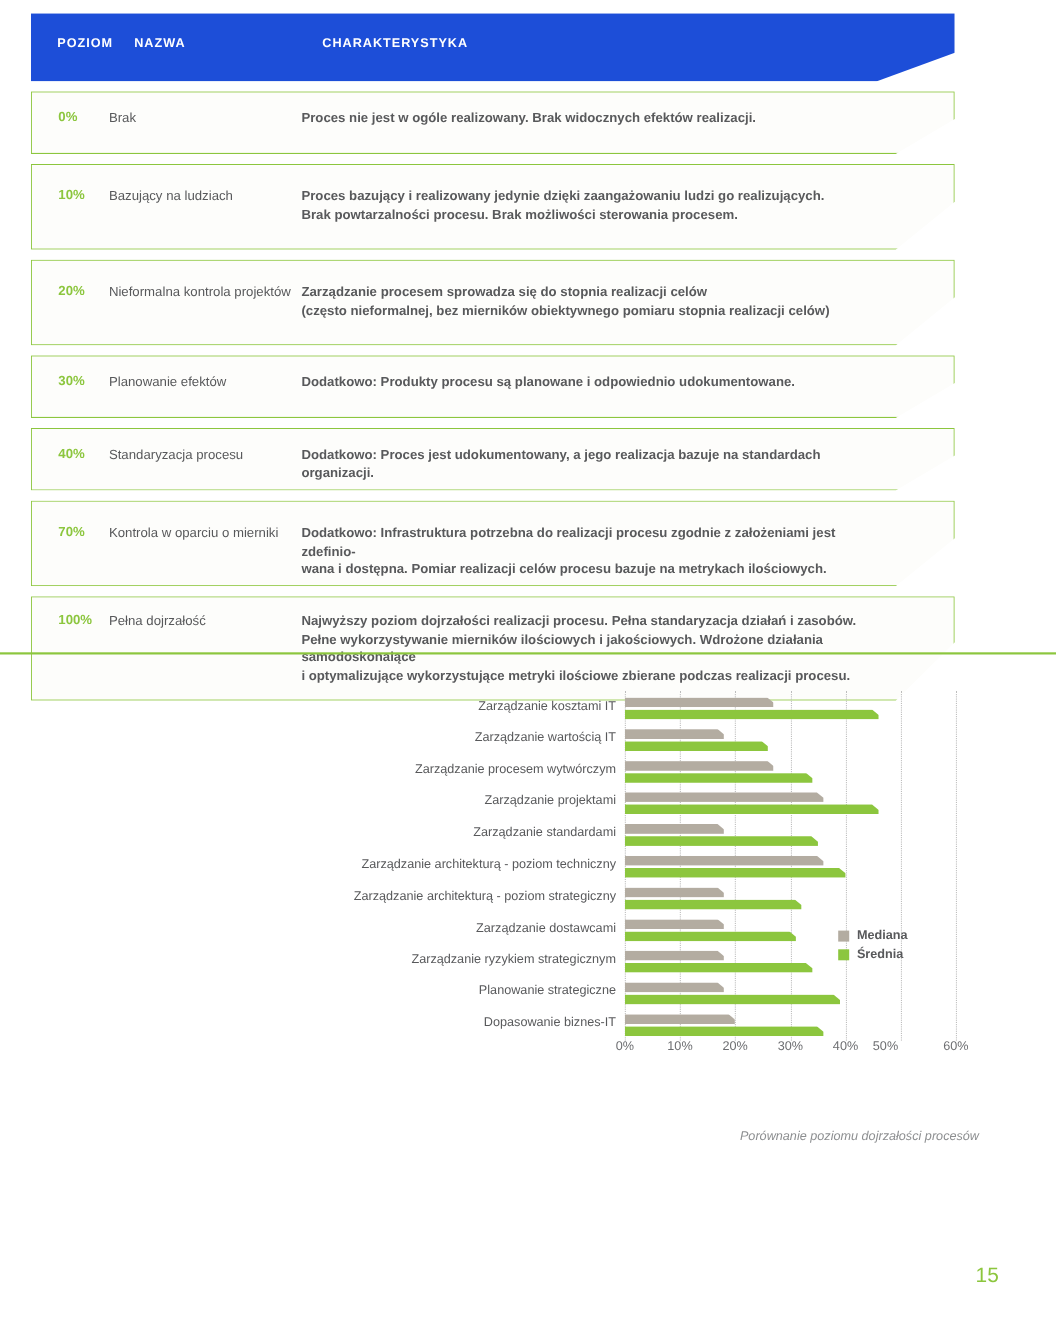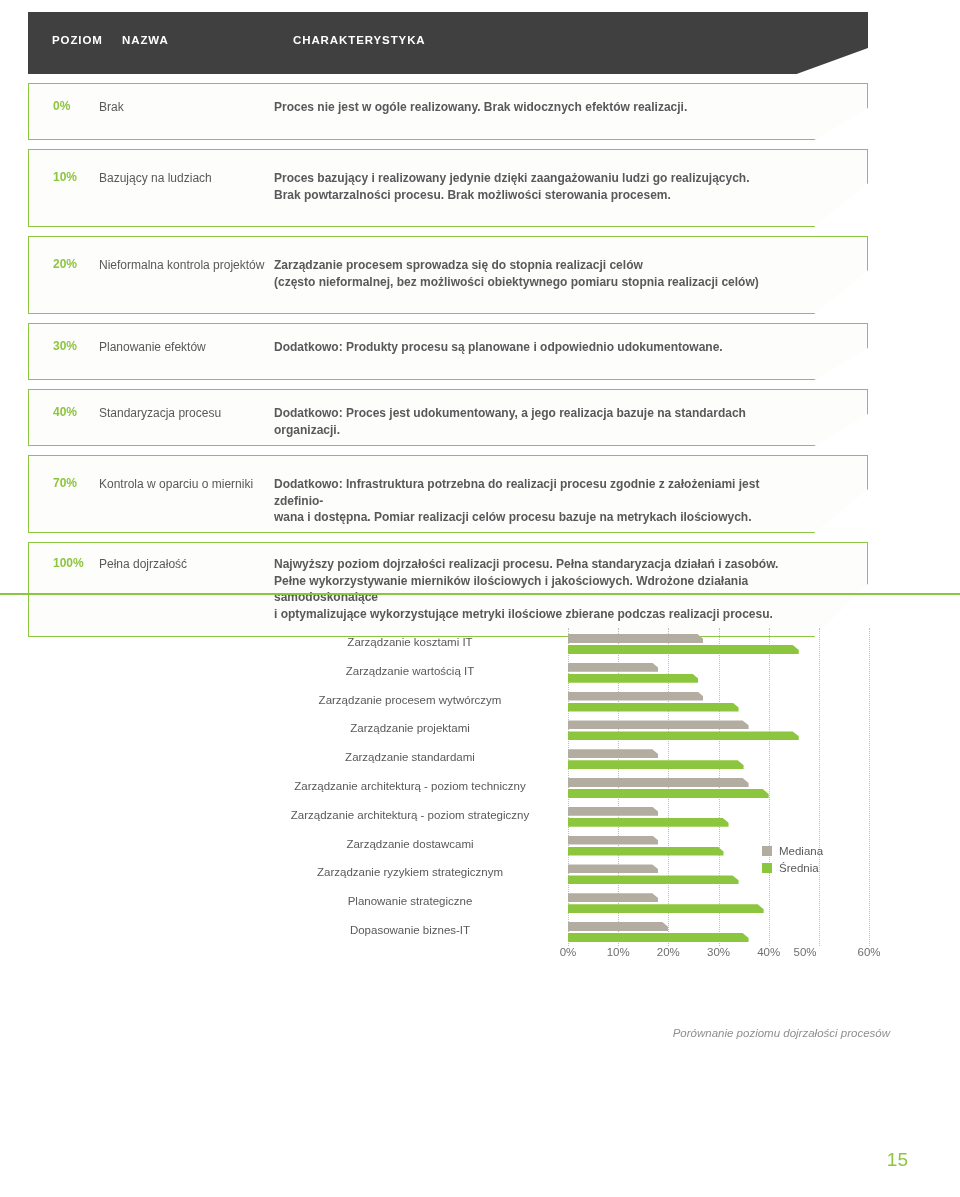--- a/index.html
+++ b/index.html
@@ -10,21 +10,21 @@
     position:relative;
     overflow:hidden;
   }
 
   
   #maturity-table{position:absolute;left:28px;top:12px;width:840px;}
 
   .table-header{
     position:relative;
     height:62px;
-    background:#404040;
+    background:#1d4ed8;
     -webkit-clip-path:polygon(0 0, 100% 0, 100% 58%, 91.5% 100%, 0 100%);
     clip-path:polygon(0 0, 100% 0, 100% 58%, 91.5% 100%, 0 100%);
   }
   .table-header .hcell{
     position:absolute;top:22px;
     color:#ffffff;font-size:11.5px;font-weight:bold;letter-spacing:.9px;
   }
   .h-poziom{left:24px;}
   .h-nazwa{left:94px;}
   .h-char{left:265px;}
@@ -84,21 +84,21 @@
   .chart-plot{position:absolute;left:0;top:0;width:960px;height:330px;}
 
   .cat-row{
     position:absolute;
     left:330px;
     width:540px;
     height:28px;
   }
   .cat-label{
     position:absolute;right:313px;top:3px;
-    width:300px;text-align:center;
+    width:300px;text-align:right;
     color:#58595b;font-size:11.5px;line-height:14px;
     white-space:nowrap;
   }
   .bar{
     position:absolute;height:9px;
     -webkit-clip-path:polygon(0 0, calc(100% - 6px) 0, 100% 55%, 100% 100%, 0 100%);
     clip-path:polygon(0 0, calc(100% - 6px) 0, 100% 55%, 100% 100%, 0 100%);
   }
   .bar-median{top:2px;background:#b3aca1;}
   .bar-mean{top:13px;background:#8cc63e;}
@@ -111,21 +111,21 @@
   .xaxis{position:absolute;left:0;top:318px;width:960px;height:20px;}
   .xtick{
     position:absolute;top:0;
     transform:translateX(-50%);
     color:#6d6e71;font-size:11.5px;
   }
 
   .legend{position:absolute;left:762px;top:845px;}
   .legend-item{display:flex;align-items:center;margin-bottom:5px;}
   .legend-swatch{width:10px;height:10px;margin-right:7px;}
-  .legend-label{color:#58595b;font-size:11.5px;}
+  .legend-label{color:#58595b;font-size:11.5px;font-weight:bold;}
 
   .chart-caption{
     position:absolute;left:0;top:1027px;width:890px;
     text-align:right;
     color:#8d8f91;font-size:11.5px;font-style:italic;
   }
 
   .page-number{
     position:absolute;right:52px;bottom:26px;
     color:#8cc63e;font-size:19px;
@@ -156,21 +156,21 @@
         <div class="desc">
           <span>Proces bazujący i realizowany jedynie dzięki zaangażowaniu ludzi go realizujących.</span>
           <span>Brak powtarzalności procesu. Brak możliwości sterowania procesem.</span>
         </div>
       </div>
       <div class="row row-2">
         <div class="pct">20%</div>
         <div class="name">Nieformalna kontrola projektów</div>
         <div class="desc">
           <span>Zarządzanie procesem sprowadza się do stopnia realizacji celów</span>
-          <span>(często nieformalnej, bez możliwości obiektywnego pomiaru stopnia realizacji celów)</span>
+          <span>(często nieformalnej, bez mierników obiektywnego pomiaru stopnia realizacji celów)</span>
         </div>
       </div>
       <div class="row row-3">
         <div class="pct">30%</div>
         <div class="name">Planowanie efektów</div>
         <div class="desc">
           <span>Dodatkowo: Produkty procesu są planowane i odpowiednio udokumentowane.</span>
         </div>
       </div>
       <div class="row row-4">

